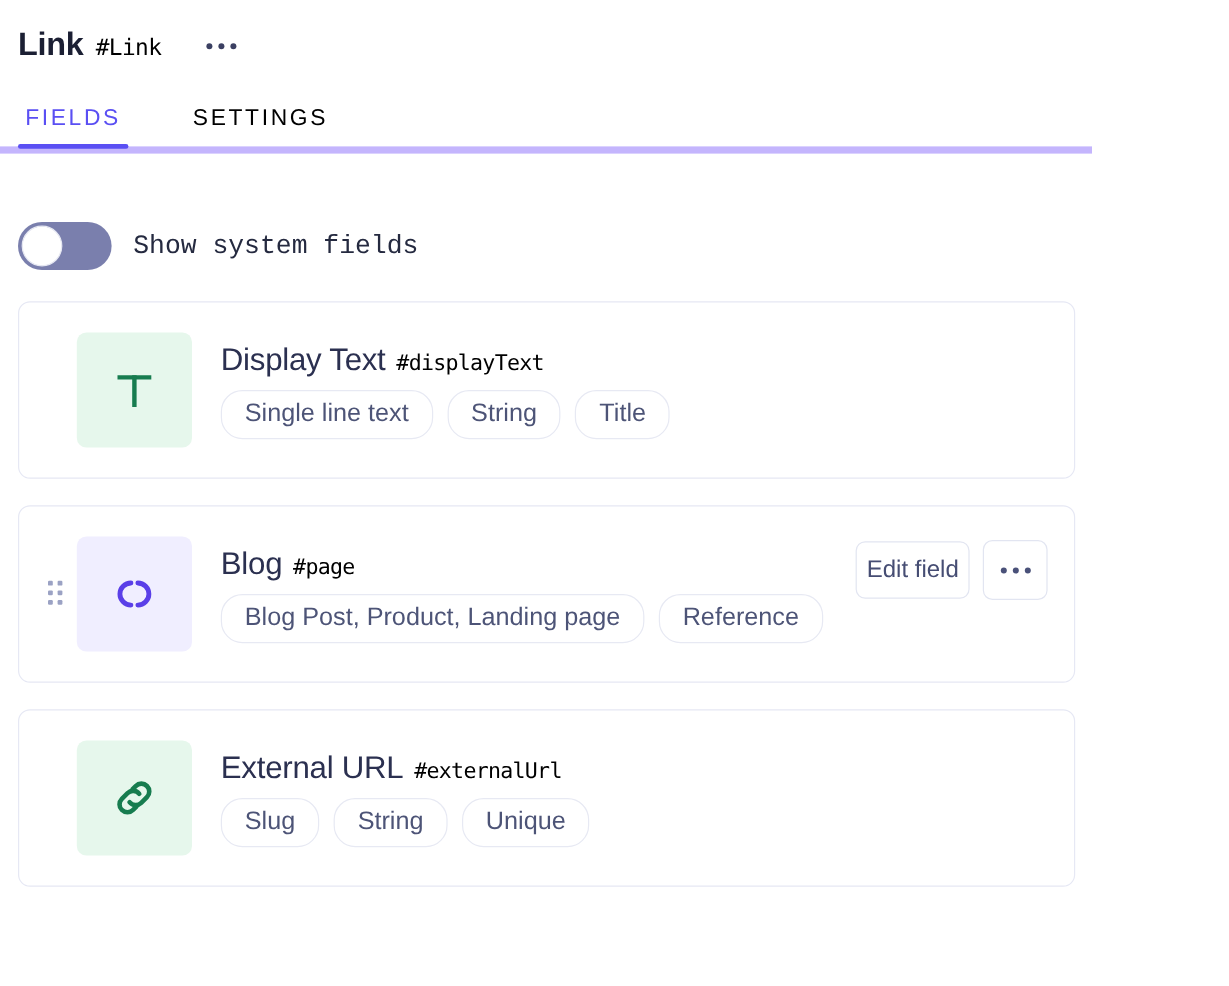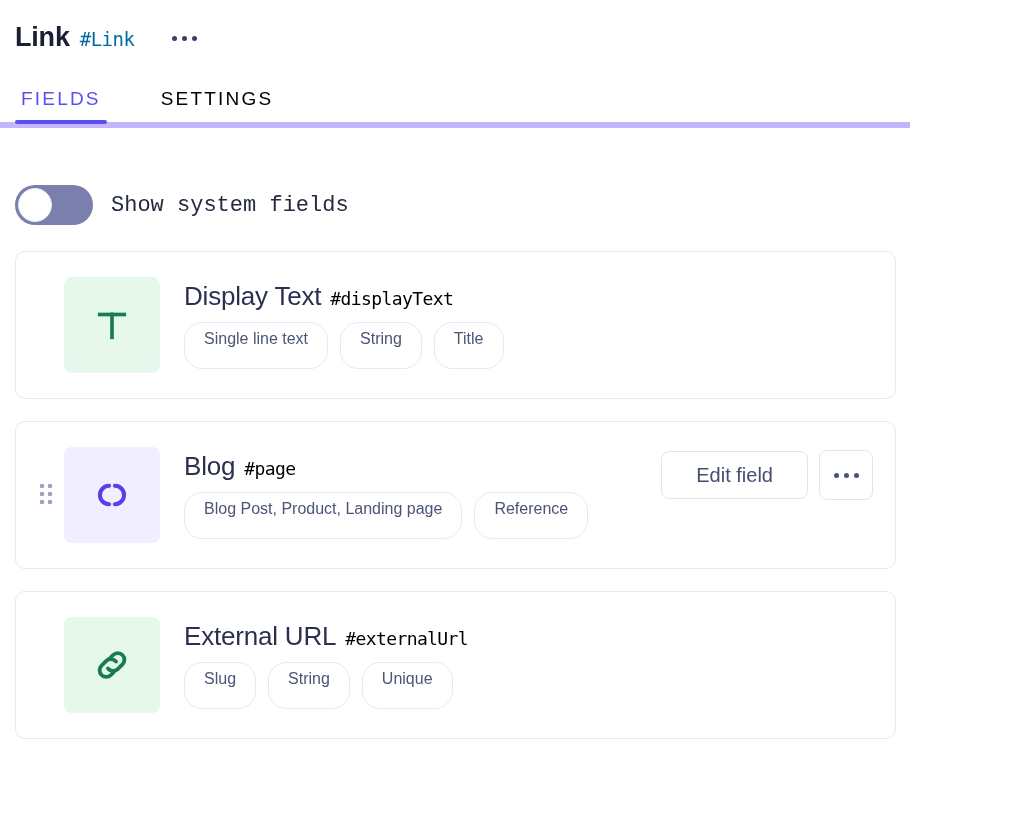--- a/index.html
+++ b/index.html
@@ -30,21 +30,21 @@
   }
   .header-title {
     font-size: 27px;
     font-weight: bold;
     color: #1b1f33;
     letter-spacing: -0.2px;
   }
   .header-id {
     font-family: "DejaVu Sans Mono", monospace;
     font-size: 19px;
-    color: #0369a1;
+    color: #000000;
     margin-left: 10px;
     letter-spacing: -0.5px;
   }
   .header-menu {
     margin-left: 36px;
     display: flex;
     align-items: center;
     gap: 5px;
     cursor: pointer;
     align-self: center;
@@ -207,22 +207,22 @@
     letter-spacing: -0.6px;
   }
   .pills {
     display: flex;
     gap: 12px;
     flex-wrap: wrap;
   }
   .pill {
     border: 1px solid #e7e9f3;
     border-radius: 18px;
-    padding: 7px 19px 20px 19px;
-    font-size: 16px;
+    padding: 7px 19px 8px 19px;
+    font-size: 21px;
     color: #4d5477;
     background: #fff;
     white-space: nowrap;
     line-height: 1.15;
   }
   .row-actions {
     display: flex;
     align-items: center;
     gap: 11px;
     margin-right: 22px;
@@ -232,21 +232,21 @@
     visibility: hidden;
   }
   .field-card.hovered .row-actions { visibility: visible; }
   .btn {
     border: 1px solid #e2e5f1;
     border-radius: 8px;
     background: #ffffff;
     color: #464d73;
     font-size: 20px;
     font-family: "Liberation Sans", sans-serif;
-    padding: 12px 34px;
+    padding: 12px 8px;
     cursor: pointer;
     line-height: 1.1;
   }
   .btn-icon {
     width: 54px;
     height: 50px;
     display: flex;
     align-items: center;
     justify-content: center;
     gap: 5px;

